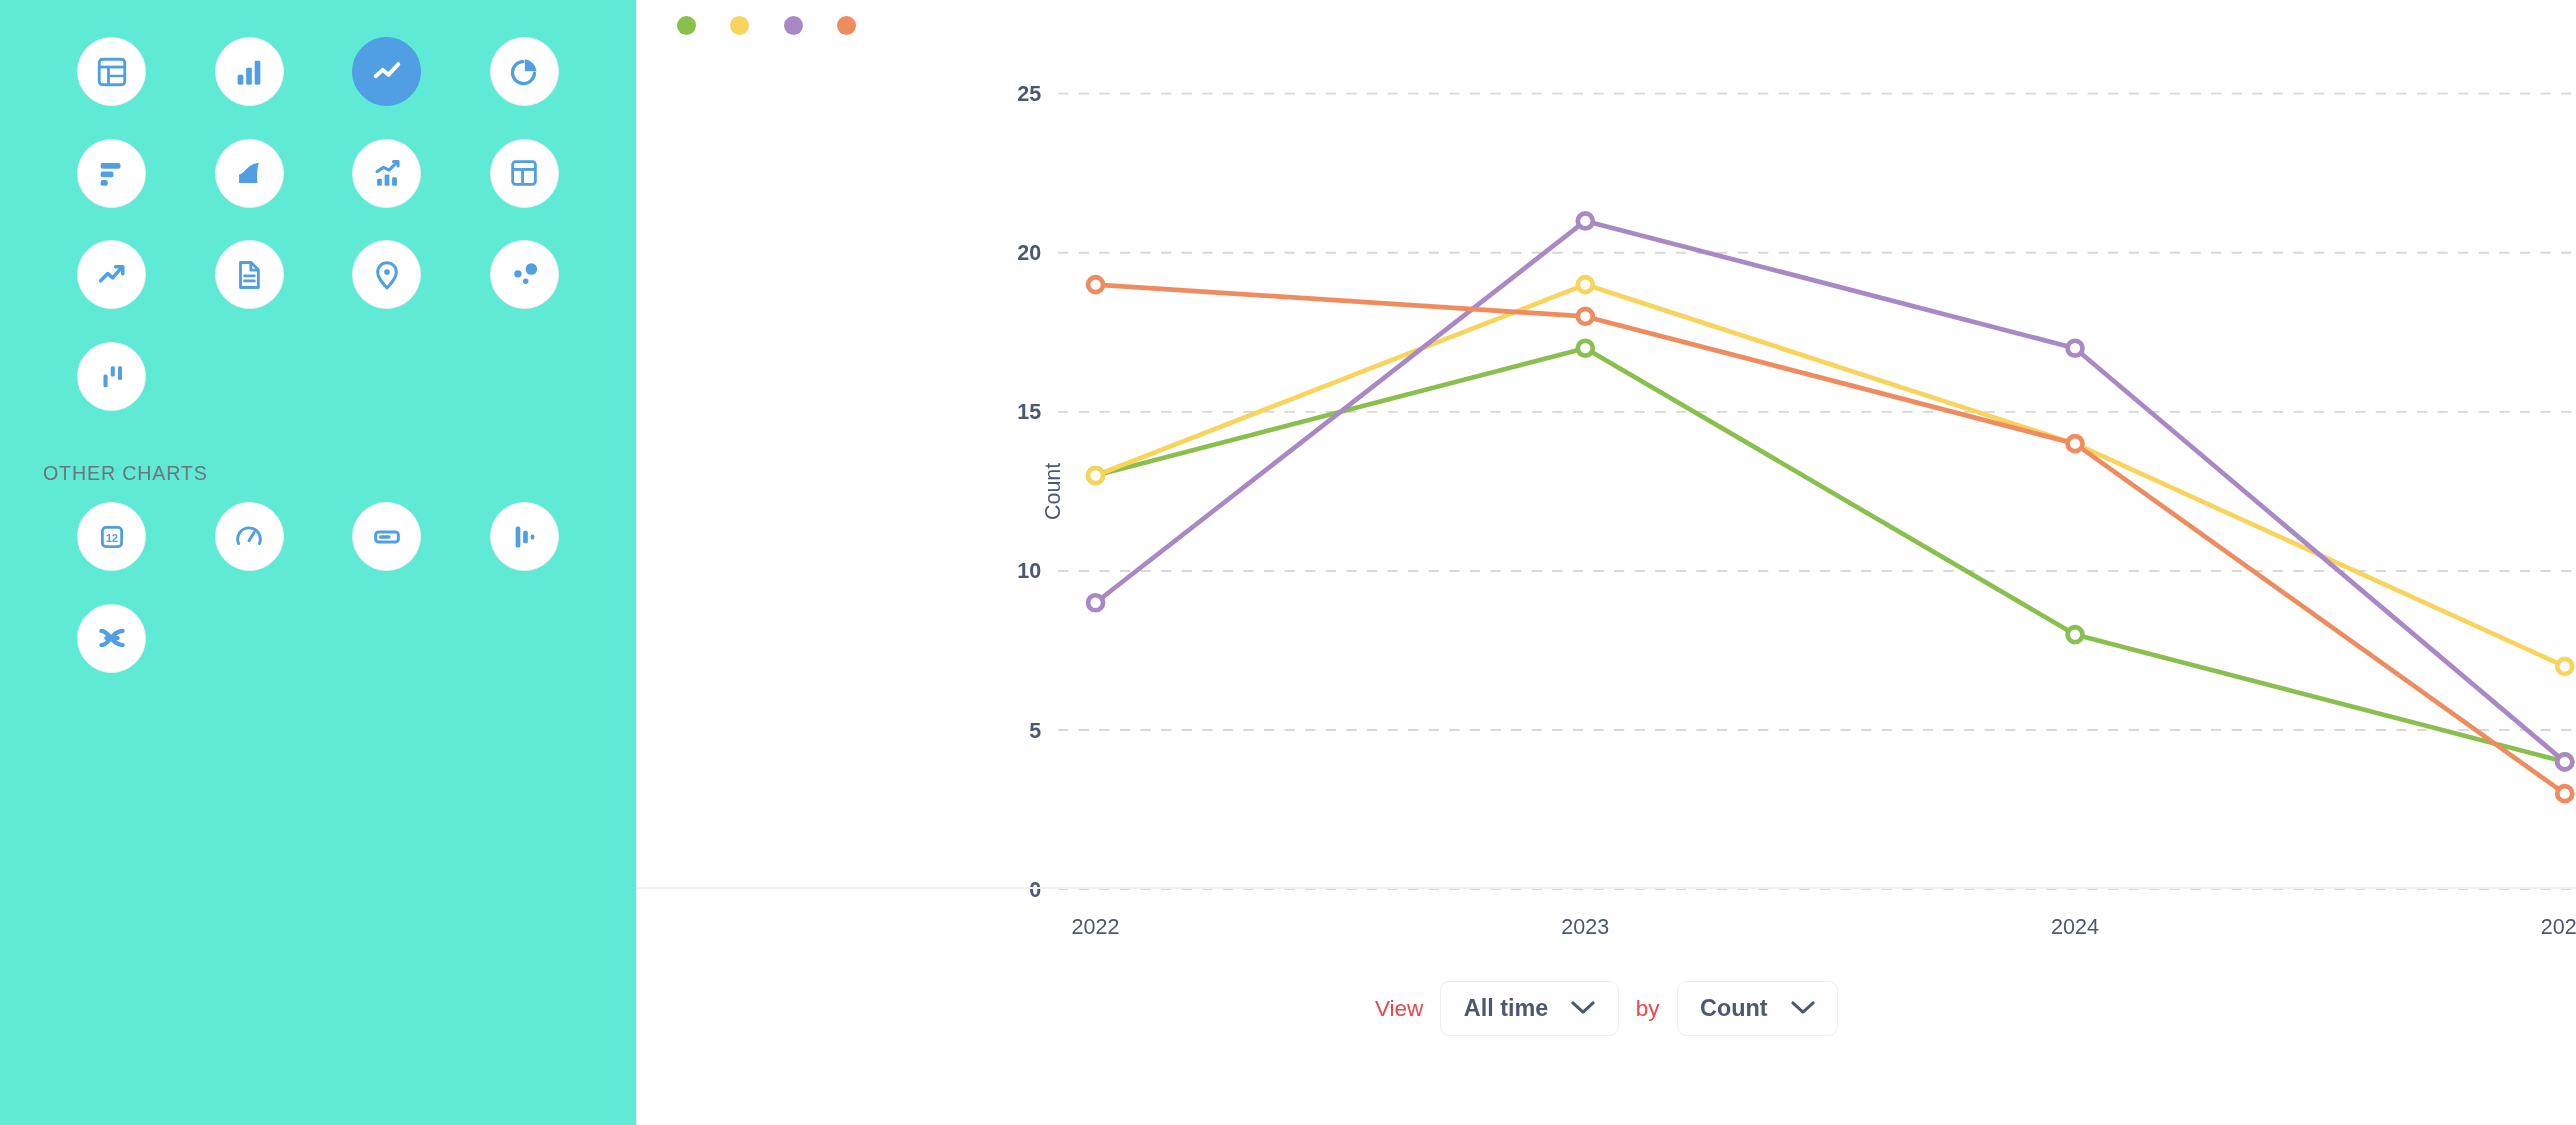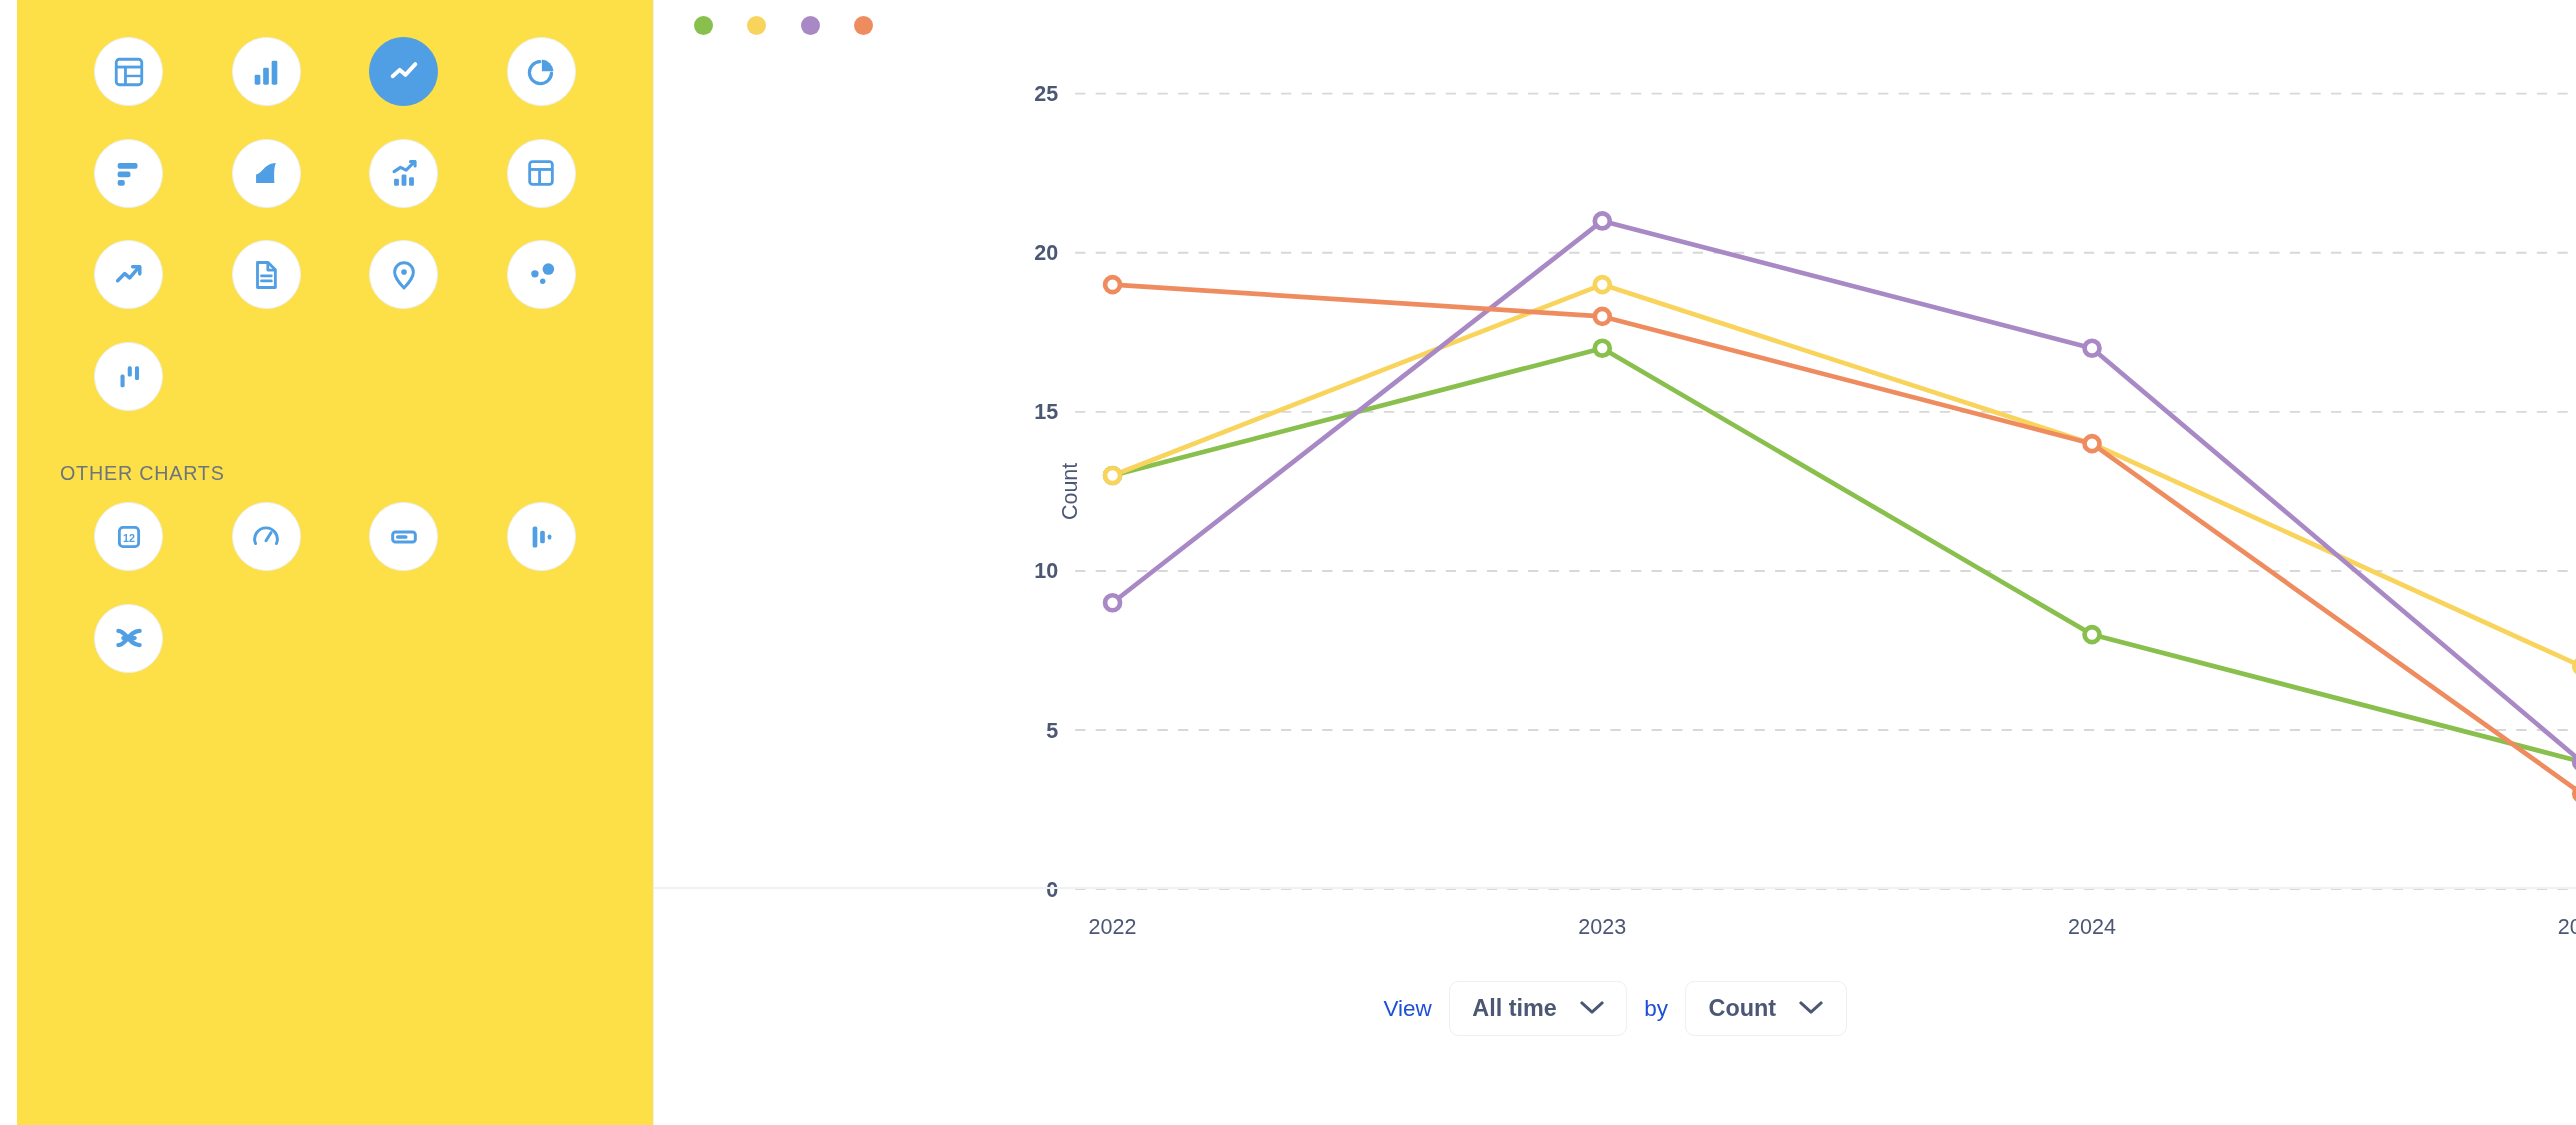--- a/index.html
+++ b/index.html
@@ -7,25 +7,24 @@
     width: 2576px; height: 1125px;
     background: #ffffff;
     font-family: "Liberation Sans", sans-serif;
     overflow: hidden;
   }
   .app { display: flex; width: 2576px; height: 1125px; }
 
   
   .sidebar {
     width: 637px; height: 1125px;
-    background: #fde047;
+    background: #5eead4;
     border-right: 1.9px solid #EEF0F2;
     padding: 26px 43px 0 43px;
     flex: 0 0 637px;
-    margin-left: 17px;
   }
   .viz-grid {
     display: grid;
     grid-template-columns: repeat(4, 1fr);
     column-gap: 0px;
     row-gap: 0px;
   }
   .viz-item {
     display: flex; flex-direction: column; align-items: center;
     padding-top: 11.2px; padding-bottom: 9.4px;
@@ -114,21 +113,21 @@
     height: 1.9px; background: #F0F1F3;
   }
 
   .controls {
     position: absolute;
     left: 0; right: 0; top: 981px;
     display: flex; align-items: center; justify-content: center;
     gap: 17px;
   }
   .controls .static-text {
-    font-size: 22.5px; color: #1d4ed8;
+    font-size: 22.5px; color: #ef4444;
   }
   .pill {
     display: inline-flex; align-items: center; gap: 23px;
     border: 1.9px solid #EDEFF1;
     border-radius: 9.4px;
     padding: 13px 22.5px;
     background: #ffffff;
     cursor: pointer;
   }
   .pill-text {

